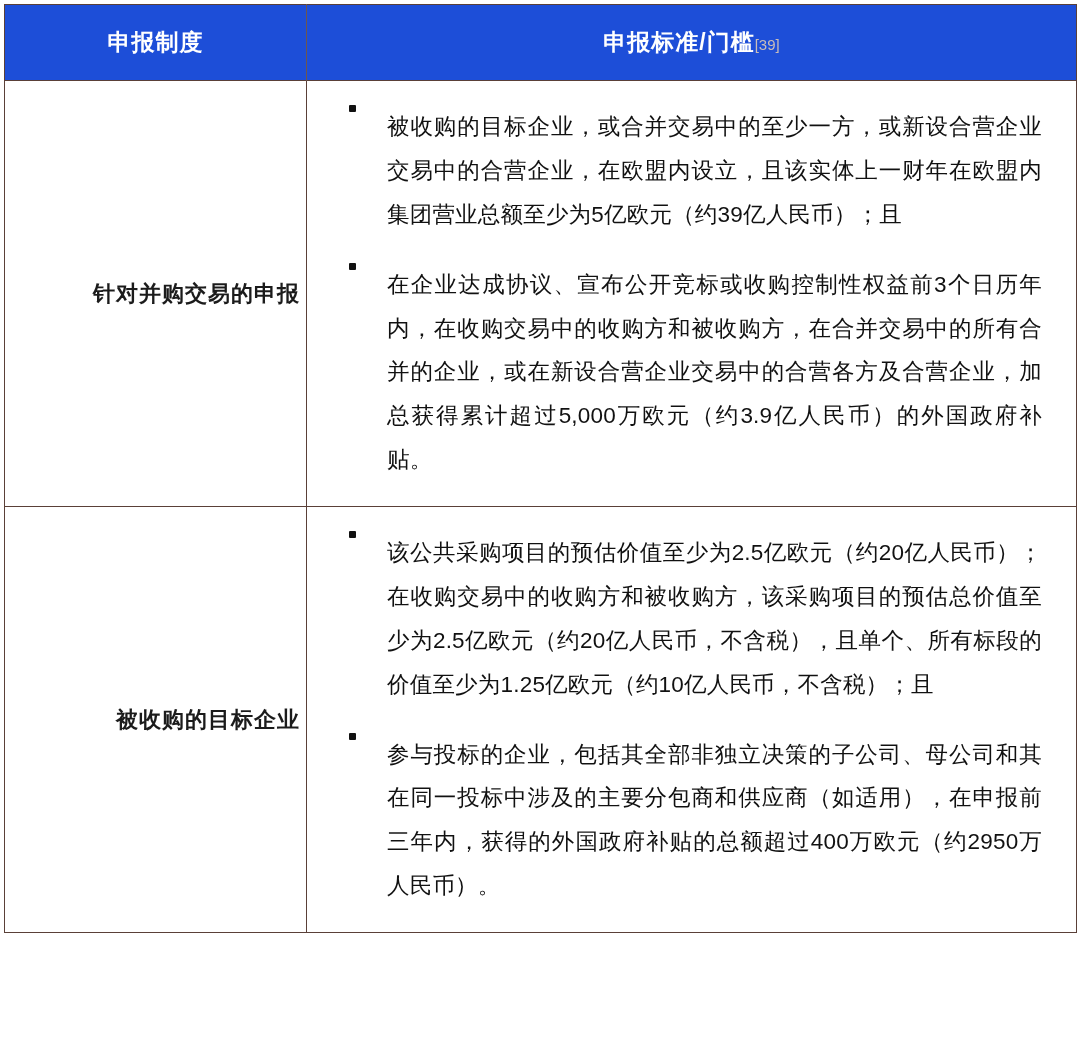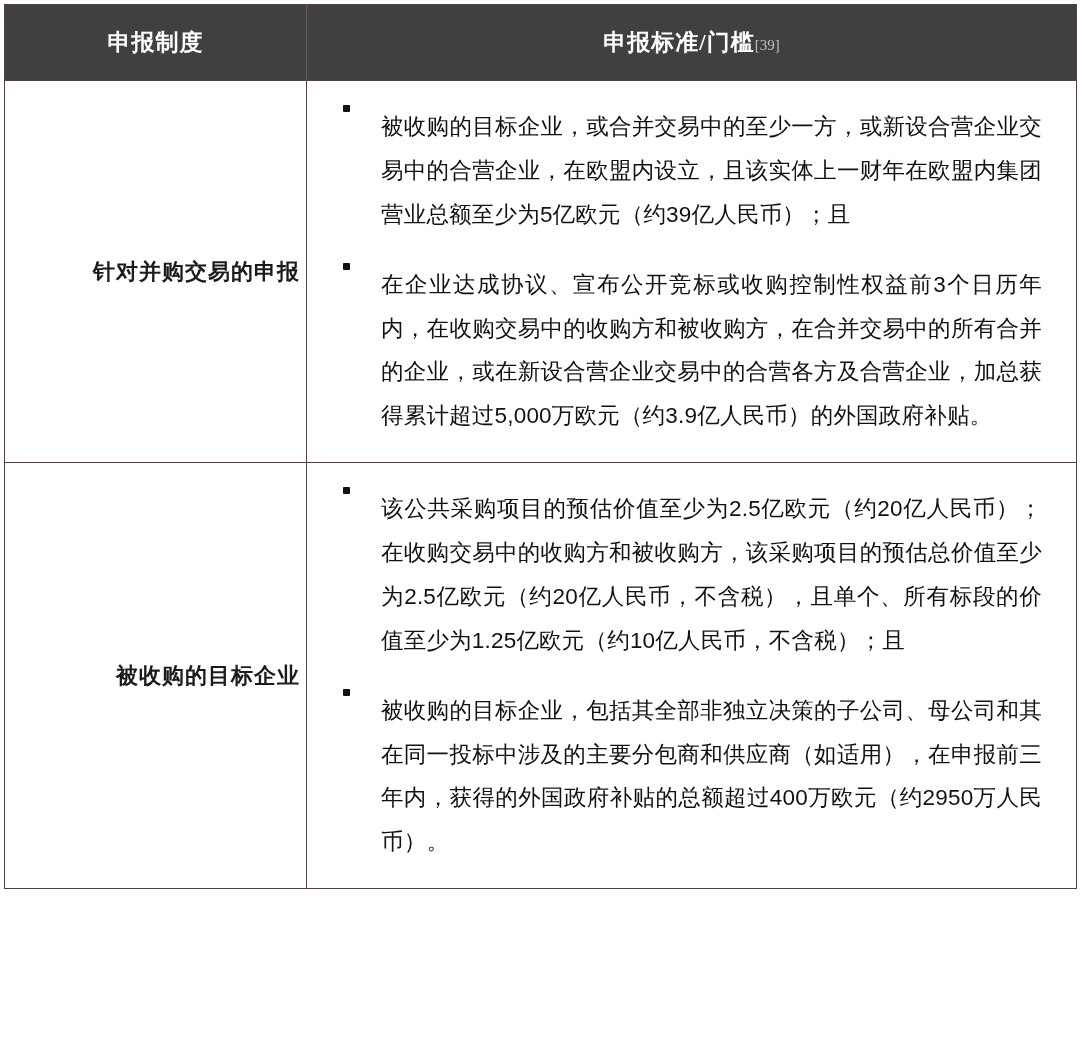--- a/index.html
+++ b/index.html
@@ -22,30 +22,29 @@
   table.report-table {
     width: 1072px;
     border-collapse: collapse;
     table-layout: fixed;
     border: 1px solid #5a4038;
   }
   table.report-table col.col-left { width: 302px; }
   table.report-table col.col-right { width: 770px; }
 
   thead th {
-    background: #404040;
+    background: #1d4ed8;
     color: #ffffff;
     font-weight: bold;
     font-size: 23px;
     letter-spacing: 1px;
     padding: 22px 10px;
     text-align: center;
     vertical-align: middle;
     border-right: 1px solid #6d564f;
-    font-family: Liberation Serif, serif;
   }
   thead th:last-child { border-right: none; }
   .footnote {
     font-size: 15px;
     font-weight: normal;
     color: #c9bdb9;
     vertical-align: baseline;
     letter-spacing: 0;
   }
 
@@ -60,21 +59,21 @@
   td.cell-label {
     text-align: right;
     font-weight: bold;
     font-size: 22px;
     color: #1b1b1b;
     letter-spacing: 1px;
     padding: 10px 6px;
   }
 
   td.cell-content {
-    padding: 24px 34px 24px 16px;
+    padding: 24px 34px 24px 22px;
     vertical-align: top;
   }
 
   ul.bullets {
     list-style: none;
     margin: 0;
     padding: 0;
   }
   ul.bullets > li {
     position: relative;
@@ -135,20 +134,20 @@
       <tr>
         <td class="cell-label">被收购的目标企业</td>
         <td class="cell-content">
           <ul class="bullets">
             <li>
               <span class="dot"></span>
               <span>该公共采购项目的预估价值至少为2.5亿欧元（约20亿人民币）；在收购交易中的收购方和被收购方，该采购项目的预估总价值至少为2.5亿欧元（约20亿人民币，不含税），且单个、所有标段的价值至少为1.25亿欧元（约10亿人民币，不含税）；且</span>
             </li>
             <li>
               <span class="dot"></span>
-              <span>被收购的目标企业，包括其全部非独立决策的子公司、母公司和其在同一投标中涉及的主要分包商和供应商（如适用），在申报前三年内，获得的外国政府补贴的总额超过400万欧元（约2950万人民币）。</span>
+              <span>参与投标的企业，包括其全部非独立决策的子公司、母公司和其在同一投标中涉及的主要分包商和供应商（如适用），在申报前三年内，获得的外国政府补贴的总额超过400万欧元（约2950万人民币）。</span>
             </li>
           </ul>
         </td>
       </tr>
     </tbody>
   </table>
 </div>
 
 </body></html>

